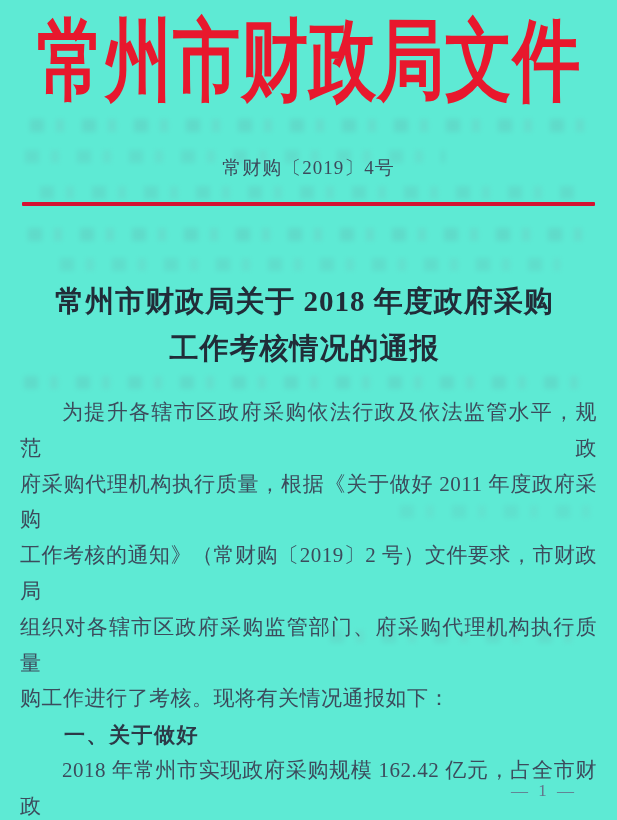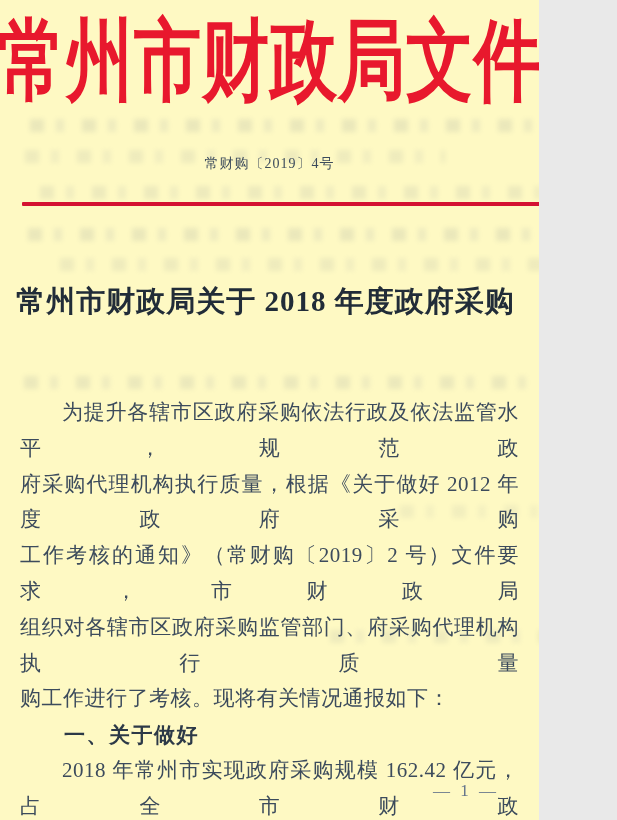--- a/index.html
+++ b/index.html
@@ -3,23 +3,23 @@
 <meta charset="utf-8">
 <style>
   * { margin: 0; padding: 0; box-sizing: border-box; }
   html, body { width: 617px; }
   body {
     font-family: "Liberation Serif", "DejaVu Serif", serif;
     background: #e9e9e9;
   }
   .page {
     position: relative;
-    width: 539px;
+    width: 617px;
     height: 820px;
-    background: #fef9c3;
+    background: #5eead4;
     overflow: hidden;
   }
 
   
   .masthead {
     position: absolute;
     top: 6px; left: 0; right: 0;
     height: 110px;
     display: flex;
     align-items: center;
@@ -33,21 +33,21 @@
     letter-spacing: 1px;
     transform: scale(0.80, 1.06);
     transform-origin: center center;
     font-family: "Liberation Serif", "DejaVu Serif", serif;
   }
 
   .doc-number {
     position: absolute;
     top: 155px; left: 0; right: 0;
     text-align: center;
-    font-size: 14px;
+    font-size: 19px;
     letter-spacing: 1px;
     color: var(--body_text, #3c4b5c);
   }
 
   .red-rule {
     position: absolute;
     top: 202px; left: 22px;
     width: 573px; height: 4px;
     background: var(--divider_red, #d41231);
     border-radius: 1px;
@@ -135,27 +135,28 @@
   <div class="masthead">
     <div class="agency">常州市财政局文件</div>
   </div>
 
   <div class="doc-number">常财购〔2019〕4号</div>
 
   <div class="red-rule"></div>
 
   <div class="doc-title">
     <div>常州市财政局关于 2018 年度政府采购</div>
+    <div>工作考核情况的通报</div>
   </div>
 
   <div class="body-text">
 
     <div class="para last-left">
         <div class="line">为提升各辖市区政府采购依法行政及依法监管水平，规范政</div>
-        <div class="line">府采购代理机构执行质量，根据《关于做好 2012 年度政府采购</div>
+        <div class="line">府采购代理机构执行质量，根据《关于做好 2011 年度政府采购</div>
         <div class="line">工作考核的通知》（常财购〔2019〕2 号）文件要求，市财政局</div>
         <div class="line">组织对各辖市区政府采购监管部门、府采购代理机构执行质量</div>
         <div class="line">购工作进行了考核。现将有关情况通报如下：</div>
       </div>
 
     <div class="section-heading">一、关于做好</div>
 
     <div class="para">
         <div class="line">2018 年常州市实现政府采购规模 162.42 亿元，占全市财政</div>
       </div>

